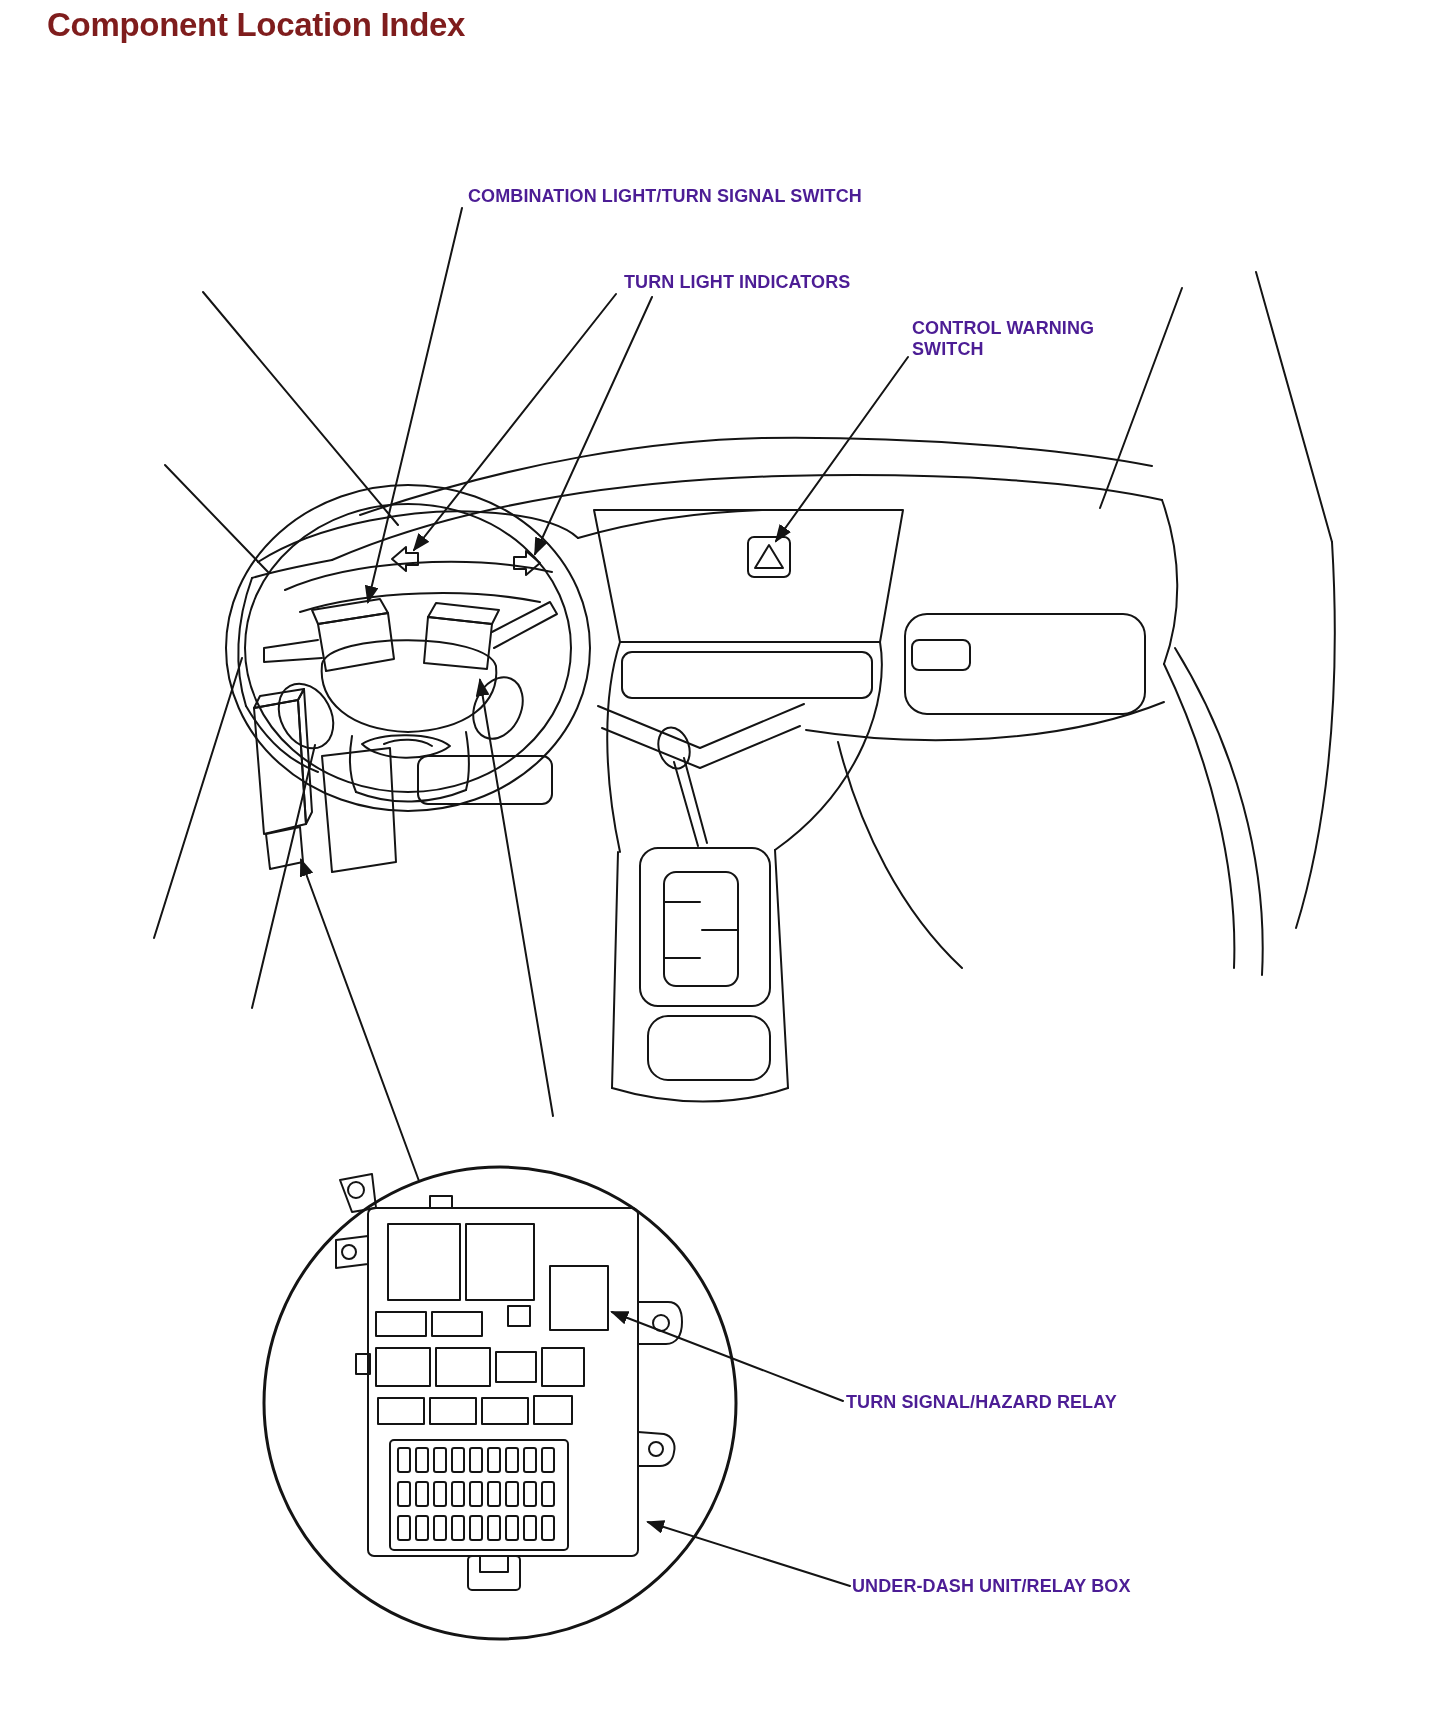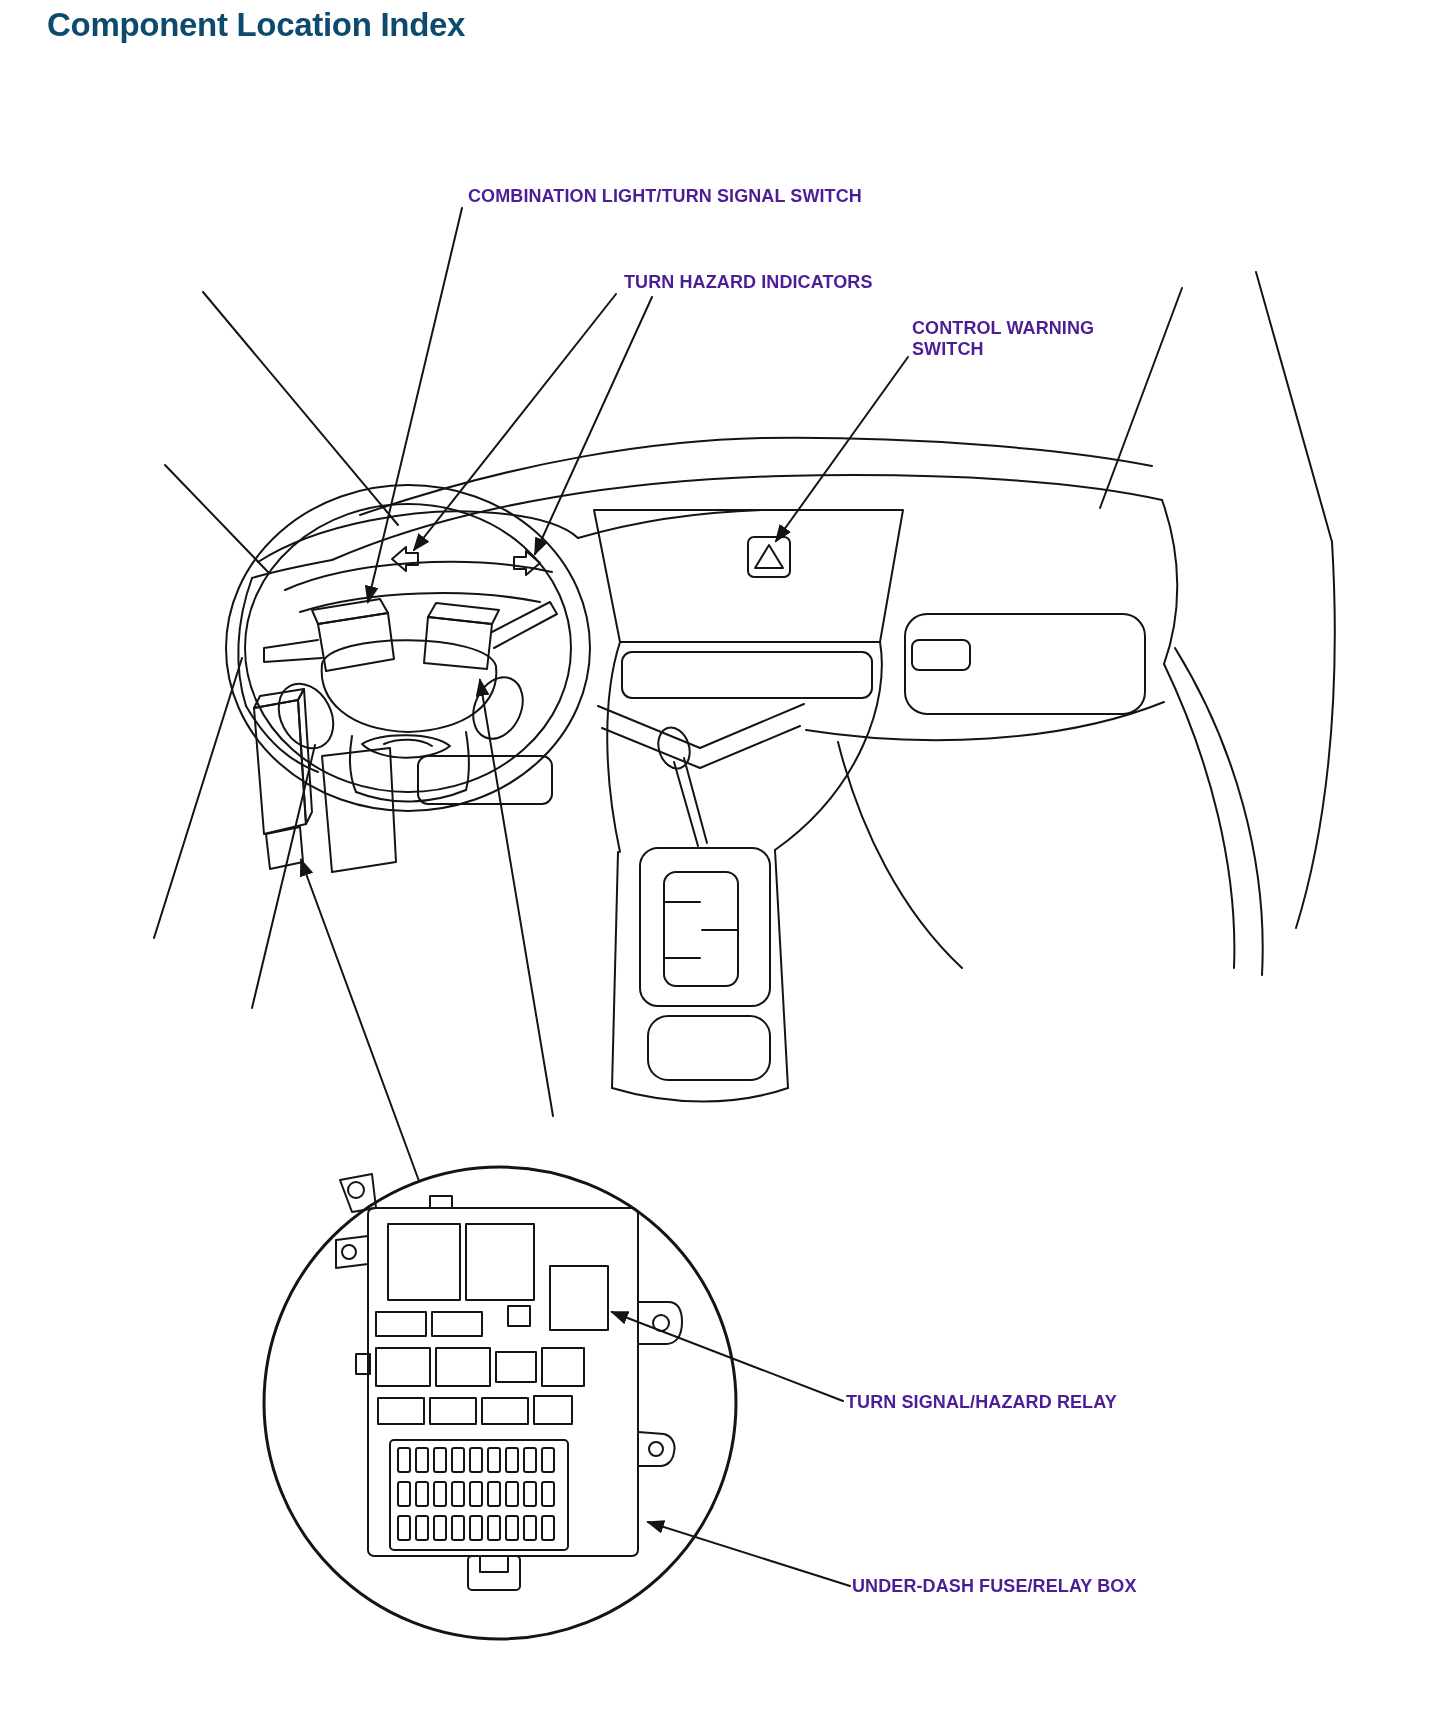--- a/index.html
+++ b/index.html
@@ -5,21 +5,21 @@
   html,body{margin:0;padding:0;}
   body{
     width:1440px;height:1722px;position:relative;background:#ffffff;
     font-family:"Liberation Sans", sans-serif;overflow:hidden;
   }
   .stage{position:absolute;inset:0;width:1440px;height:1722px;}
   svg.art{position:absolute;left:0;top:0;width:1440px;height:1722px;}
   .title{
     position:absolute;left:47px;top:6px;
     font:700 33px "Liberation Sans", sans-serif;
-    letter-spacing:-0.3px;color:#0c4a6e;
+    letter-spacing:-0.3px;color:#7f1d1d;
   }
   .label{
     position:absolute;
     font:700 18px "Liberation Sans", sans-serif;
     line-height:21px;color:#4c1d95;
     white-space:pre-line;letter-spacing:0.1px;
   }
 </style>
 </head>
 <body>
@@ -192,22 +192,22 @@
       <path d="M 843 1401 L 612 1312" marker-end="url(#ah)"></path>
       <path d="M 850 1586 L 648 1522" marker-end="url(#ah)"></path>
       <path d="M 419 1181 L 301 860" marker-end="url(#ah)"></path>
     </g>
   </svg>
 
   <div class="title">Component Location Index</div>
 
   <div class="label" style="left:468px;top:186px;">COMBINATION LIGHT/TURN SIGNAL SWITCH</div>
 
-  <div class="label" style="left:624px;top:272px;">TURN HAZARD INDICATORS</div>
+  <div class="label" style="left:624px;top:272px;">TURN LIGHT INDICATORS</div>
 
   <div class="label" style="left:912px;top:318px;">CONTROL WARNING
 SWITCH</div>
 
 
   <div class="label" style="left:846px;top:1392px;">TURN SIGNAL/HAZARD RELAY</div>
 
-  <div class="label" style="left:852px;top:1576px;">UNDER-DASH FUSE/RELAY BOX</div>
+  <div class="label" style="left:852px;top:1576px;">UNDER-DASH UNIT/RELAY BOX</div>
 </div>
 
 </body></html>

